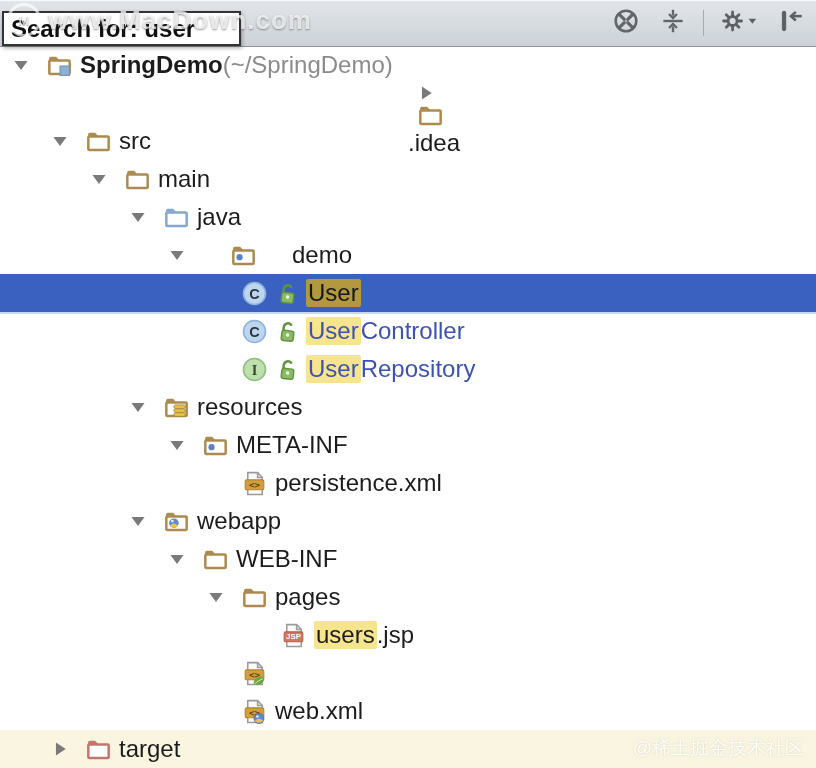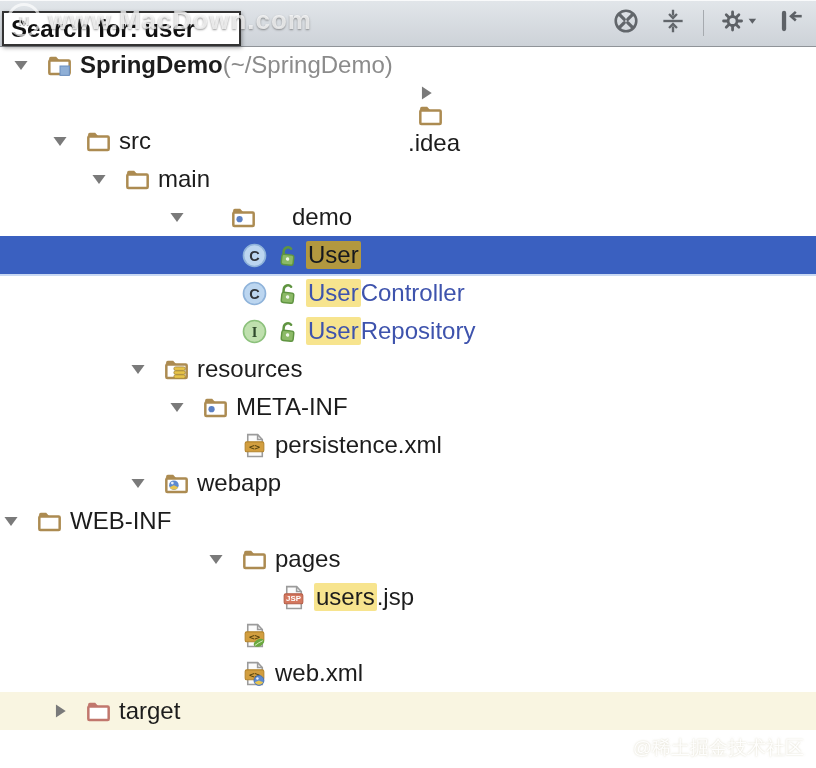--- a/index.html
+++ b/index.html
@@ -189,20 +189,36 @@
       <span class="row-icon">
         <svg viewBox="0 0 26 26">
           <path d="M3 9 V6.2 q0-1.6 1.6-1.6 h5.2 l3.2 3.6 h-10z" fill="#ac8b51"></path>
           <rect x="3.2" y="8.2" width="19.6" height="13" rx="1" fill="#ffffff" stroke="#ac8b51" stroke-width="2.4"></rect>
         </svg>
       </span>
       <span class="row-label">
         <span>main</span>
       </span>
     </div>
+    <div class="tree-row" style="padding-left: 127px;">
+      <span class="arrow-box">
+        <svg width="18" height="18" viewBox="0 0 22 22">
+          <polygon points="3,6 19,6 11,17" fill="#7a7a7a"></polygon>
+        </svg>
+      </span>
+      <span class="row-icon">
+        <svg viewBox="0 0 26 26">
+          <path d="M3 9 V6.2 q0-1.6 1.6-1.6 h5.2 l3.2 3.6 h-10z" fill="#85a8cc"></path>
+          <rect x="3.2" y="8.2" width="19.6" height="13" rx="1" fill="#ffffff" stroke="#85a8cc" stroke-width="2.4"></rect>
+        </svg>
+      </span>
+      <span class="row-label">
+        <span>java</span>
+      </span>
+    </div>
     <div class="tree-row" style="padding-left: 166px; gap: 28px;">
       <span class="arrow-box">
         <svg width="18" height="18" viewBox="0 0 22 22">
           <polygon points="3,6 19,6 11,17" fill="#7a7a7a"></polygon>
         </svg>
       </span>
       <span class="row-icon">
         <svg viewBox="0 0 26 26">
           <path d="M3 9 V6.2 q0-1.6 1.6-1.6 h5.2 l3.2 3.6 h-10z" fill="#ac8b51"></path>
           <rect x="3.2" y="8.2" width="19.6" height="13" rx="1" fill="#ffffff" stroke="#ac8b51" stroke-width="2.4"></rect>
@@ -340,21 +356,21 @@
           <rect x="3.2" y="8.2" width="19.6" height="13" rx="1" fill="#ffffff" stroke="#ac8b51" stroke-width="2.4"></rect>
           <circle cx="10.5" cy="14.6" r="4.6" fill="#5d8ad0"></circle>
           <path d="M6.4 16.5 a4.6 4.6 0 0 0 8.2 0 l-4.1 -1.9 z" fill="#e8c44f"></path>
           <circle cx="9" cy="12.6" r="1.3" fill="#ffffff" opacity=".85"></circle>
         </svg>
       </span>
       <span class="row-label">
         <span>webapp</span>
       </span>
     </div>
-    <div class="tree-row" style="">
+    <div class="tree-row" style="padding-left: 166px;">
       <span class="arrow-box">
         <svg width="18" height="18" viewBox="0 0 22 22">
           <polygon points="3,6 19,6 11,17" fill="#7a7a7a"></polygon>
         </svg>
       </span>
       <span class="row-icon">
         <svg viewBox="0 0 26 26">
           <path d="M3 9 V6.2 q0-1.6 1.6-1.6 h5.2 l3.2 3.6 h-10z" fill="#ac8b51"></path>
           <rect x="3.2" y="8.2" width="19.6" height="13" rx="1" fill="#ffffff" stroke="#ac8b51" stroke-width="2.4"></rect>
         </svg>

